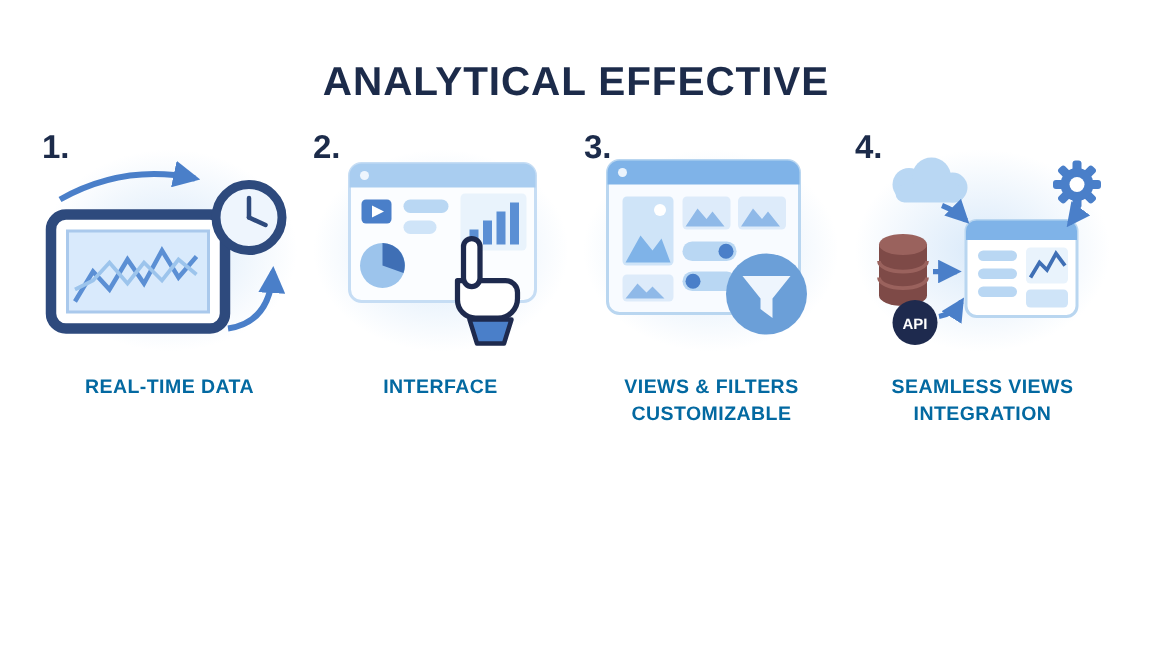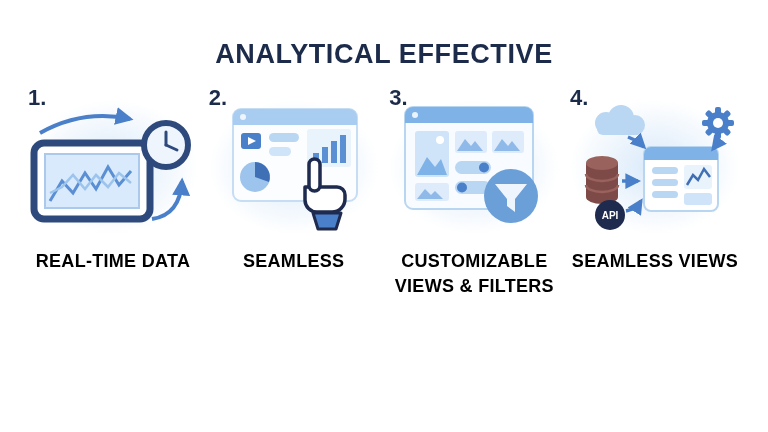--- a/index.html
+++ b/index.html
@@ -50,23 +50,23 @@
     width: 172px;
     height: 136px;
     display: flex;
     align-items: flex-end;
     justify-content: center;
     background: radial-gradient(ellipse at center, rgba(185,215,245,0.55) 0%, rgba(255,255,255,0) 70%);
   }
   .label {
     margin-top: 14px;
     text-align: center;
-    font-size: 18px;
+    font-size: 13px;
     font-weight: bold;
-    color: #000000;
+    color: #0369a1;
     line-height: 1.4;
     letter-spacing: 0.3px;
   }
 </style>
 </head>
 <body>
 
 <div class="canvas">
 
   <header class="title">
@@ -127,21 +127,21 @@
           <g>
             <polygon points="104,112 132,112 127,128 109,128" fill="#4a7fc9" stroke="#1e2a4e" stroke-width="3" stroke-linejoin="round"></polygon>
             <g stroke="#1e2a4e" stroke-width="3.5" stroke-linejoin="round">
               <path d="M96,86 h32 a8,8 0 0 1 8,8 v4 a13,13 0 0 1 -13,13 h-15 a12,12 0 0 1 -12,-12 z" fill="#ffffff"></path>
               <rect x="100" y="58" width="11" height="32" rx="5.5" fill="#ffffff"></rect>
             </g>
           </g>
         </svg>
       </div>
       <div class="label">
-        <div>SEAMLESS</div>
+        <div>INTERFACE</div>
       </div>
     </section>
 
     <section class="col">
       <div class="num">3.</div>
       <div class="icon-wrap">
         <svg width="170" height="134" viewBox="0 0 170 134">
           <g>
             <rect x="16" y="6" width="128" height="102" rx="8" fill="#f8fbff" stroke="#b9d6f0" stroke-width="2"></rect>
             <path d="M16,14 a8,8 0 0 1 8,-8 h112 a8,8 0 0 1 8,8 v8 h-128 z" fill="#7fb3e8"></path>
@@ -162,22 +162,22 @@
               <circle cx="73" cy="86.5" r="5" fill="#4a7fc9"></circle>
             </g>
           </g>
           <g>
             <circle cx="122" cy="95" r="27" fill="#6b9fd8"></circle>
             <path d="M106,83 h32 l-12,15 v13 l-8,-6 v-7 z" fill="#eef5fd"></path>
           </g>
         </svg>
       </div>
       <div class="label">
+        <div>VIEWS &amp; FILTERS</div>
         <div>CUSTOMIZABLE</div>
-        <div>VIEWS &amp; FILTERS</div>
       </div>
     </section>
 
     <section class="col">
       <div class="num">4.</div>
       <div class="icon-wrap">
         <svg width="170" height="134" viewBox="0 0 170 134">
           <defs>
             <marker id="ah4" viewBox="0 0 10 10" refX="8" refY="5" markerWidth="4.5" markerHeight="4.5" orient="auto-start-reverse">
               <path d="M0,0 L10,5 L0,10 z" fill="#4a7fc9"></path>
@@ -222,17 +222,18 @@
           <g fill="none" stroke="#4a7fc9" stroke-width="3.5">
             <path d="M58,36 Q68,40 74,46" marker-end="url(#ah4)"></path>
             <path d="M146,38 Q146,44 143,48" marker-end="url(#ah4)"></path>
             <path d="M52,80 H68" marker-end="url(#ah4)"></path>
             <path d="M56,110 Q66,108 71,100" marker-end="url(#ah4)"></path>
           </g>
         </svg>
       </div>
       <div class="label">
         <div>SEAMLESS VIEWS</div>
+        <div>INTEGRATION</div>
       </div>
     </section>
 
   </main>
 </div>
 
 </body></html>

